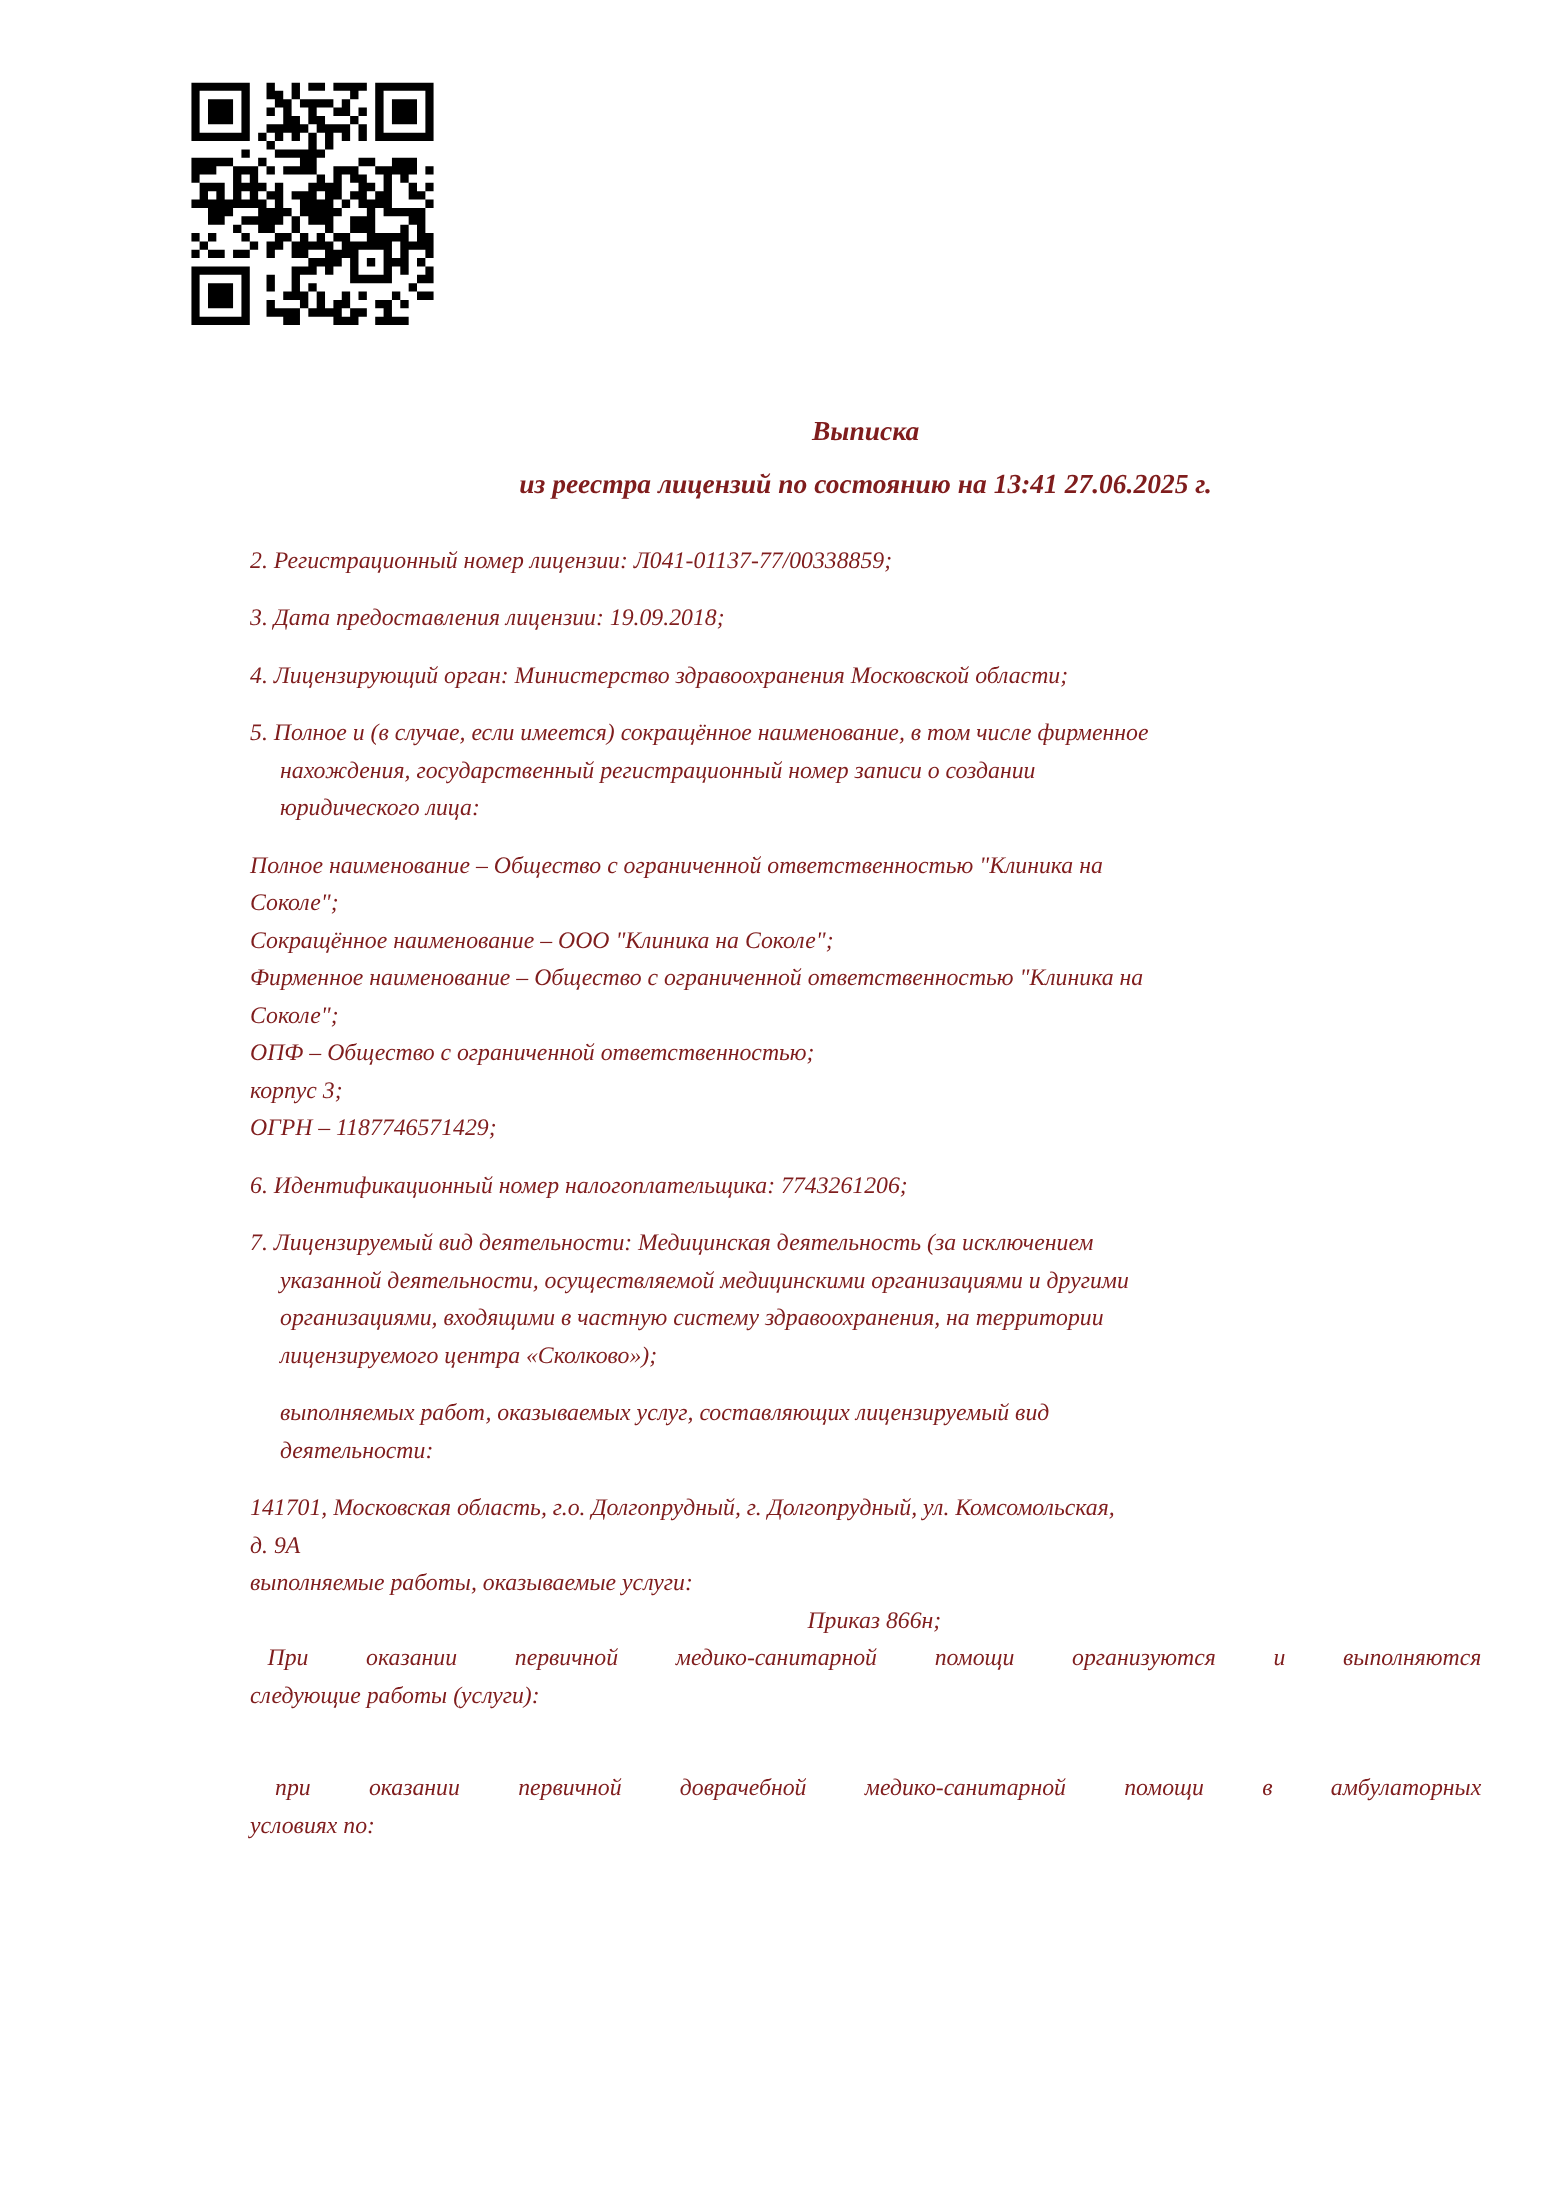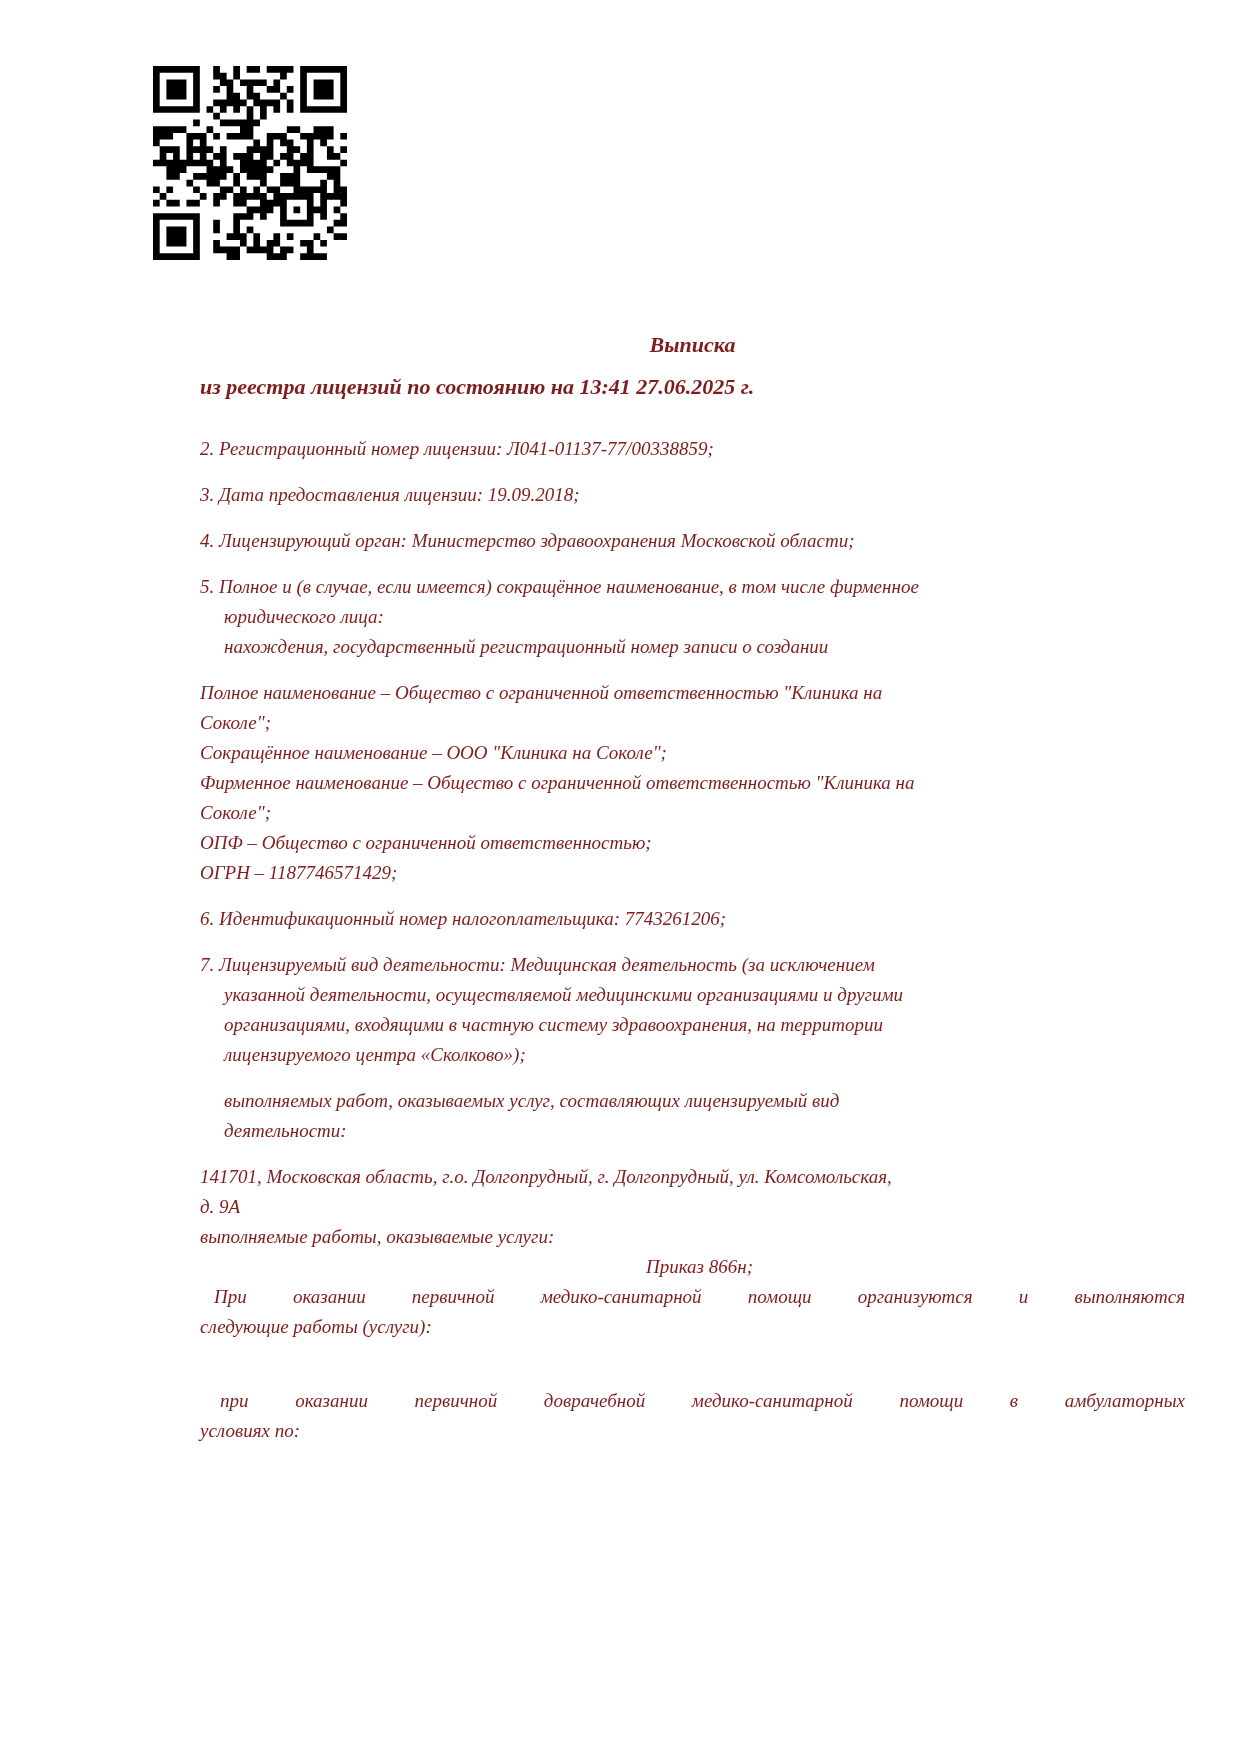--- a/index.html
+++ b/index.html
@@ -1,21 +1,21 @@
 <!DOCTYPE html>
 <html><head>
 <meta charset="utf-8">
 <style>
   html,body{margin:0;padding:0;background:#888;}
   .page{position:relative;width:1241px;height:1755px;background:#ffffff;overflow:hidden;
         font-family:"Liberation Serif","DejaVu Serif",serif;color:#7f1d1d;font-style:italic;}
   .qr{position:absolute;left:153px;top:66px;width:194px;height:194px;}
   .content{position:absolute;left:200px;top:330px;width:985px;}
   .title{font-size:22px;font-weight:bold;text-align:center;line-height:30px;margin:0;}
-  .subtitle{font-size:22px;font-weight:bold;text-align:left;line-height:30px;margin:12px 0 32px 0;}
+  .subtitle{font-size:22px;font-weight:bold;text-align:center;line-height:30px;margin:12px 0 32px 0;}
   .docbody{font-size:19px;}
   .para{margin:0 0 16px 0;}
   .para:last-child{margin-bottom:0;}
   .line{line-height:30px;white-space:pre;}
   .i-flush{padding-left:0;}
   .i-hang{padding-left:24px;}
   .i-small{padding-left:14px;text-align:center;}
   .i-small2{padding-left:20px;margin-top:44px;}
   .jline{white-space:normal;text-align:justify;text-align-last:justify;}
 </style>
@@ -34,30 +34,31 @@
           <div class="line i-flush">2. Регистрационный номер лицензии: Л041-01137-77/00338859;</div>
         </div>
         <div class="para">
           <div class="line i-flush">3. Дата предоставления лицензии: 19.09.2018;</div>
         </div>
         <div class="para">
           <div class="line i-flush">4. Лицензирующий орган: Министерство здравоохранения Московской области;</div>
         </div>
         <div class="para">
           <div class="line i-flush">5. Полное и (в случае, если имеется) сокращённое наименование, в том числе фирменное</div>
+          <div class="line i-hang">нахождения, государственный регистрационный номер записи о создании</div>
           <div class="line i-hang">юридического лица:</div>
-          <div class="line i-hang">нахождения, государственный регистрационный номер записи о создании</div>
         </div>
         <div class="para">
           <div class="line i-flush">Полное наименование – Общество с ограниченной ответственностью "Клиника на</div>
           <div class="line i-flush">Соколе";</div>
           <div class="line i-flush">Сокращённое наименование – ООО "Клиника на Соколе";</div>
           <div class="line i-flush">Фирменное наименование – Общество с ограниченной ответственностью "Клиника на</div>
           <div class="line i-flush">Соколе";</div>
           <div class="line i-flush">ОПФ – Общество с ограниченной ответственностью;</div>
+          <div class="line i-flush">корпус 3;</div>
           <div class="line i-flush">ОГРН – 1187746571429;</div>
         </div>
         <div class="para">
           <div class="line i-flush">6. Идентификационный номер налогоплательщика: 7743261206;</div>
         </div>
         <div class="para">
           <div class="line i-flush">7. Лицензируемый вид деятельности: Медицинская деятельность (за исключением</div>
           <div class="line i-hang">указанной деятельности, осуществляемой медицинскими организациями и другими</div>
           <div class="line i-hang">организациями, входящими в частную систему здравоохранения, на территории</div>
           <div class="line i-hang">лицензируемого центра «Сколково»);</div>

